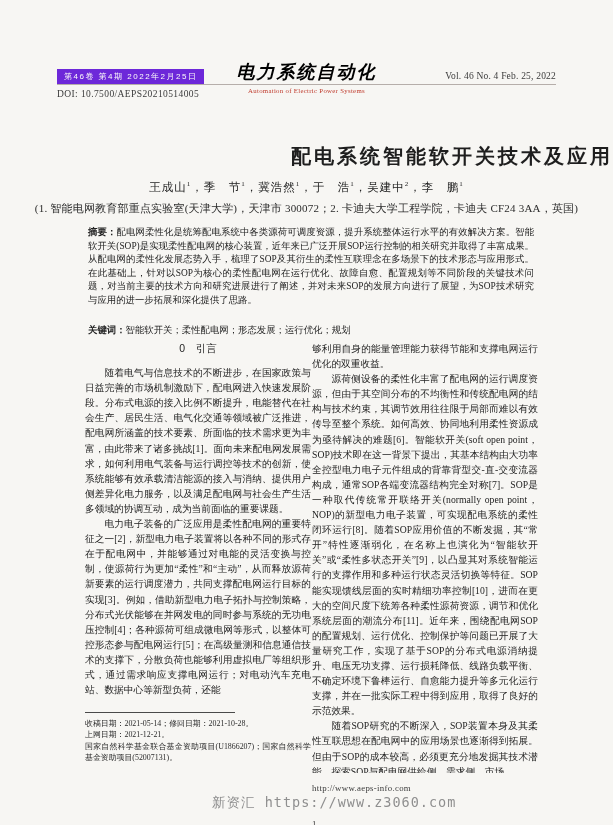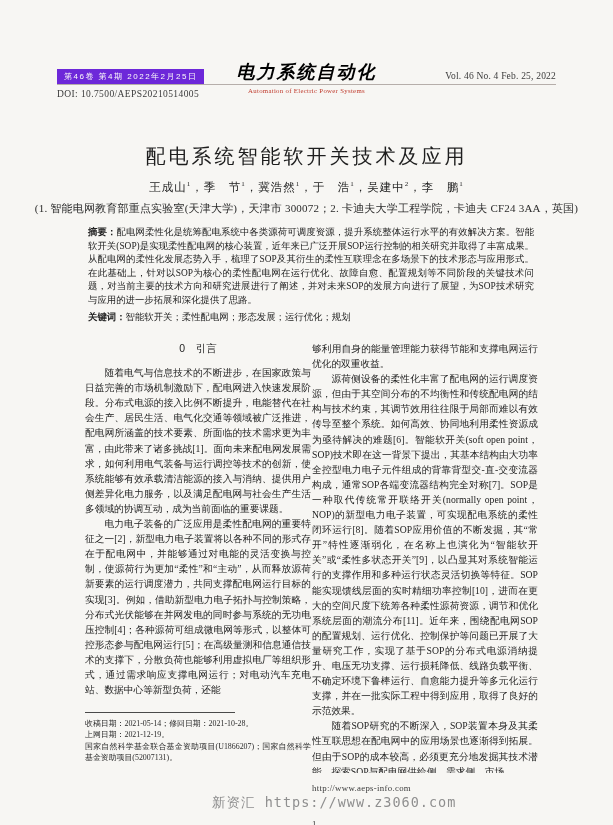--- a/index.html
+++ b/index.html
@@ -41,41 +41,41 @@
     font-family:"Liberation Serif",serif;
   }
   .vol{
     position:absolute;right:57px;top:71px;
     font-size:9.5px;color:#3a3a3a;letter-spacing:0.2px;
   }
 
   
   .title{
     position:absolute;left:0;right:0;top:143px;margin:0;
-    text-align:center;font-size:20px;font-weight:400;
+    text-align:right;font-size:20px;font-weight:700;
     letter-spacing:3px;color:#1e1e1e;
     font-family:"Liberation Sans","DejaVu Sans",sans-serif;
   }
   .authors{
     position:absolute;left:0;right:0;top:180px;text-align:center;
     font-size:11.5px;color:#232323;letter-spacing:1px;
   }
   .authors sup{font-size:7px;vertical-align:super;}
   .affiliation{
     position:absolute;left:0;right:0;top:201px;text-align:center;
     font-size:11px;color:#2c2c2c;letter-spacing:0.2px;
   }
 
   
   .abstract{
     position:absolute;left:88px;width:446px;top:225px;
     font-size:9.4px;line-height:13.5px;text-align:justify;color:#222;
   }
   .abstract p{margin:0;}
-  .abstract p.keywords{margin-top:3px;}
+  .abstract p.keywords{margin-top:16px;}
   .abs-label{
     font-weight:bold;
     font-family:"Liberation Sans","DejaVu Sans",sans-serif;
     font-size:9.4px;
   }
 
   
   .col{
     position:absolute;top:341px;width:226px;
     font-size:9.7px;line-height:15.1px;text-align:justify;
@@ -141,21 +141,21 @@
 
   <div class="col col-right">
     <p class="noindent">够利用自身的能量管理能力获得节能和支撑电网运行优化的双重收益。</p>
     <p>源荷侧设备的柔性化丰富了配电网的运行调度资源，但由于其空间分布的不均衡性和传统配电网的结构与技术约束，其调节效用往往限于局部而难以有效传导至整个系统。如何高效、协同地利用柔性资源成为亟待解决的难题[6]。智能软开关(soft open point，SOP)技术即在这一背景下提出，其基本结构由大功率全控型电力电子元件组成的背靠背型交-直-交变流器构成，通常SOP各端变流器结构完全对称[7]。SOP是一种取代传统常开联络开关(normally open point，NOP)的新型电力电子装置，可实现配电系统的柔性闭环运行[8]。随着SOP应用价值的不断发掘，其“常开”特性逐渐弱化，在名称上也演化为“智能软开关”或“柔性多状态开关”[9]，以凸显其对系统智能运行的支撑作用和多种运行状态灵活切换等特征。SOP能实现馈线层面的实时精细功率控制[10]，进而在更大的空间尺度下统筹各种柔性源荷资源，调节和优化系统层面的潮流分布[11]。近年来，围绕配电网SOP的配置规划、运行优化、控制保护等问题已开展了大量研究工作，实现了基于SOP的分布式电源消纳提升、电压无功支撑、运行损耗降低、线路负载平衡、不确定环境下鲁棒运行、自愈能力提升等多元化运行支撑，并在一批实际工程中得到应用，取得了良好的示范效果。</p>
     <p>随着SOP研究的不断深入，SOP装置本身及其柔性互联思想在配电网中的应用场景也逐渐得到拓展。但由于SOP的成本较高，必须更充分地发掘其技术潜能，探索SOP与配电网供给侧、需求侧、市场</p>
   </div>
 
   <div class="footnote">
     <div class="fn-rule"></div>
     <div>收稿日期：2021-05-14；修回日期：2021-10-28。</div>
-    <div>上网日期：2021-12-19。</div>
+    <div>上网日期：2021-12-21。</div>
     <div>国家自然科学基金联合基金资助项目(U1866207)；国家自然科学基金资助项目(52007131)。</div>
   </div>
 
   <div class="footer">
     <span>http://www.aeps-info.com</span>
     <span>1</span>
   </div>
 
   <div class="watermark">新资汇 https://www.z3060.com</div>
 

